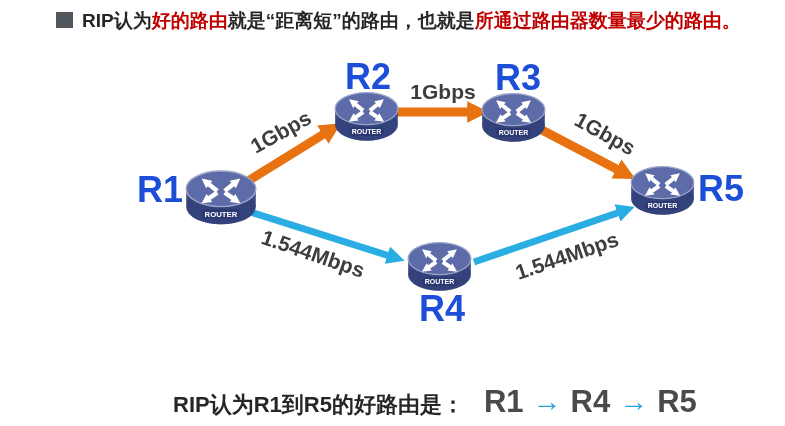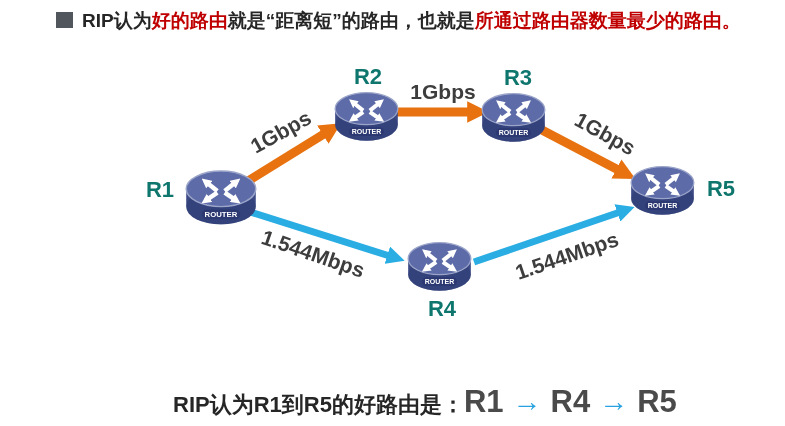--- a/index.html
+++ b/index.html
@@ -16,27 +16,27 @@
   
   .links-layer{position:absolute;left:0;top:0;width:785px;height:426px;z-index:1;pointer-events:none;}
   .lk{fill:none;}
   .lk.fast{stroke:#e8720f;stroke-width:9;}
   .lk.slow{stroke:#29ade3;stroke-width:7;}
 
   .node{position:absolute;z-index:2;}
   .node svg{display:block;width:100%;height:100%;}
   .router-label-text{font-family:"Liberation Sans",sans-serif;font-weight:bold;}
 
-  .node-label{position:absolute;z-index:3;font-weight:bold;font-size:22px;color:#0f766e;
+  .node-label{position:absolute;z-index:3;font-weight:bold;font-size:36px;color:#1d4ed8;
               transform:translate(-50%,-50%);white-space:nowrap;}
   .link-label{position:absolute;z-index:2;font-weight:bold;font-size:21px;color:#3d3d3d;white-space:nowrap;}
 
   
   .caption{position:absolute;left:173px;top:384px;display:flex;align-items:baseline;z-index:2;}
-  .cap-prefix{font-size:22px;font-weight:bold;color:#262626;margin-right:0;}
+  .cap-prefix{font-size:22px;font-weight:bold;color:#262626;margin-right:20px;}
   .cap-node{font-size:31px;font-weight:bold;color:#4a4a4a;}
   .cap-arrow{font-size:29px;font-weight:bold;color:#29a3e0;margin:0 9px;position:relative;top:-1px;}
 </style>
 </head>
 <body>
 
 <div class="stage">
 
   <div class="title-row">
     <span class="bullet"></span>

